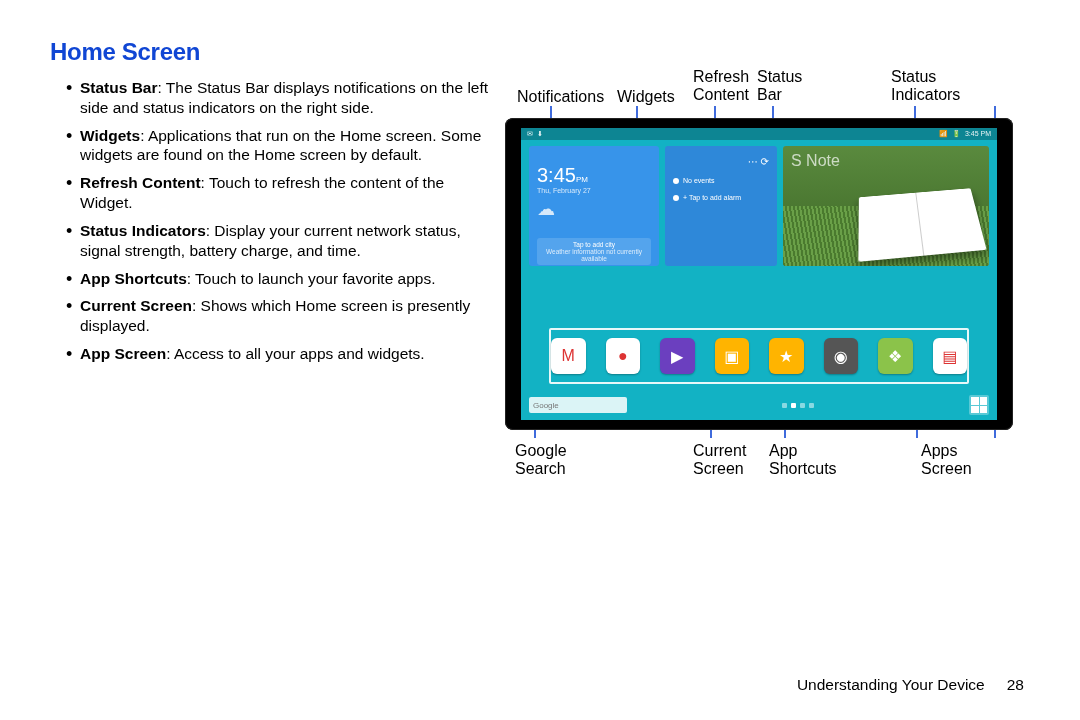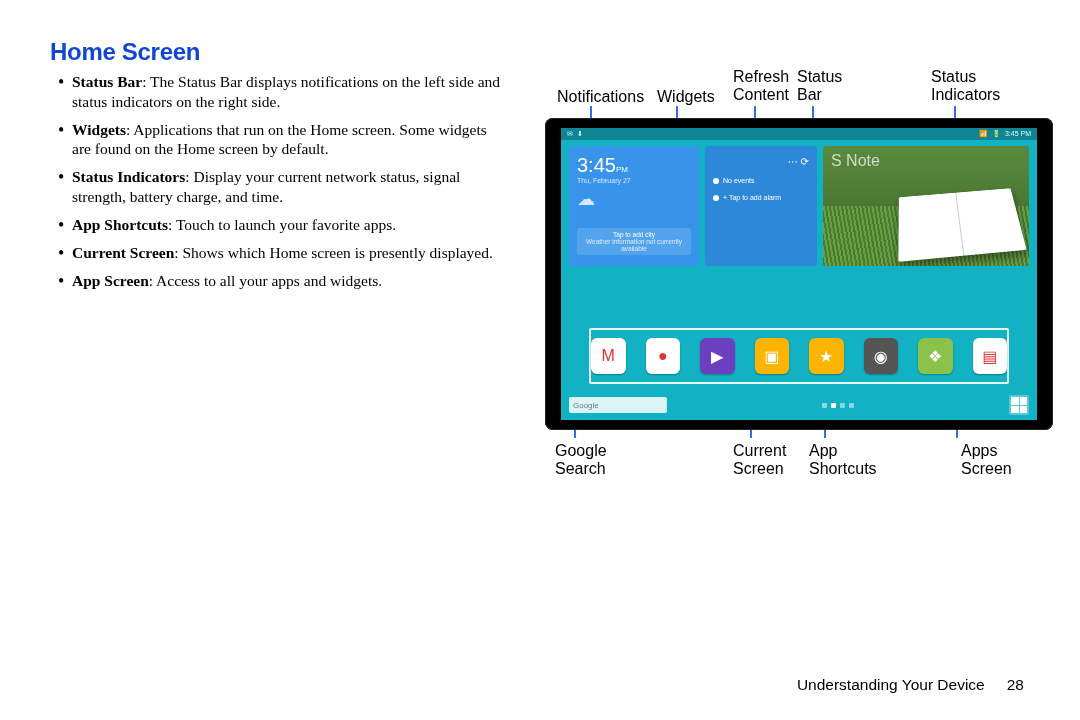--- a/index.html
+++ b/index.html
@@ -7,21 +7,20 @@
     font-family: Arial, Helvetica, sans-serif;
     width: 1080px;
     height: 720px;
     box-sizing: border-box;
     padding: 38px 50px 30px 50px;
     color: #000;
     position: relative;
   }
   .columns {
     display: flex;
-    gap: 40px;
   }
   .left {
     width: 455px;
   }
   .right {
     flex: 1;
     position: relative;
   }
   h2 {
     font-family: Arial, sans-serif;
@@ -32,22 +31,21 @@
     letter-spacing: -0.3px;
   }
   .intro {
     font-size: 15.5px;
     line-height: 1.28;
     margin: 0 0 6px 0;
   }
   ul.bullet {
     list-style: none;
     padding: 0 0 0 18px;
-    margin: 4px;
-    font-family: Liberation Serif, serif;
+    margin: 12px;
   }
   ul.bullet > li {
     position: relative;
     font-size: 15.5px;
     line-height: 1.28;
     margin: 0 0 8px 0;
   }
   ul.bullet > li::before {
     content: "•";
     position: absolute;
@@ -102,21 +100,21 @@
     height: 120px;
   }
   .wcard {
     border-radius: 3px;
     overflow: hidden;
     position: relative;
   }
   .wclock {
     width: 114px;
     background: #3794ea;
-    padding: 8px 8px;
+    padding: 18px 8px;
     color: #fff;
     font-size: 8px;
   }
   .wclock .time { font-size: 20px; font-weight: 300; }
   .wclock .wbox {
     background: rgba(255,255,255,.15);
     border-radius: 3px;
     margin-top: 18px;
     padding: 3px 4px;
     font-size: 6.5px;
@@ -201,20 +199,21 @@
 </style>
 </head>
 <body>
 
 <div class="columns">
   <div class="left">
     <h2>Home Screen</h2>
     <ul class="bullet" id="bullets">
         <li><span class="b">Status Bar</span>: The Status Bar displays notifications on the left side and status indicators on the right side.</li>
         <li><span class="b">Widgets</span>: Applications that run on the Home screen. Some widgets are found on the Home screen by default.</li>
+        <li><span class="b">Refresh Content</span>: Touch to refresh the content of the Widget.</li>
         <li><span class="b">Status Indicators</span>: Display your current network status, signal strength, battery charge, and time.</li>
         <li><span class="b">App Shortcuts</span>: Touch to launch your favorite apps.</li>
         <li><span class="b">Current Screen</span>: Shows which Home screen is presently displayed.</li>
         <li><span class="b">App Screen</span>: Access to all your apps and widgets.</li>
       </ul>
   </div>
 
   <div class="right">
 
     <div class="lbl" style="top:50px;left:12px">Notifications</div>

